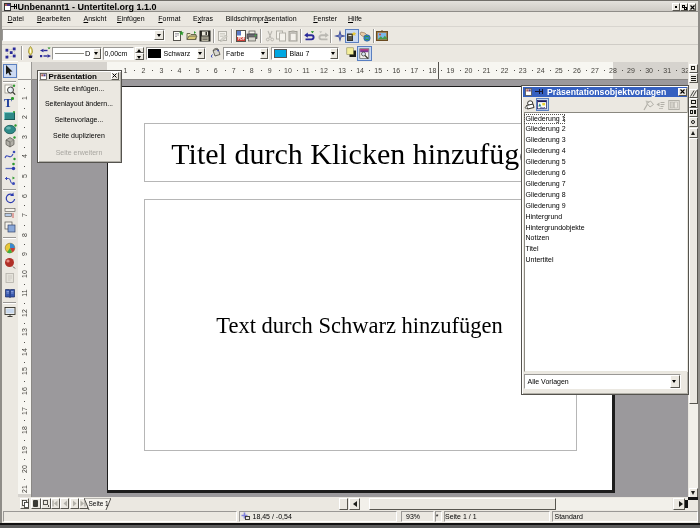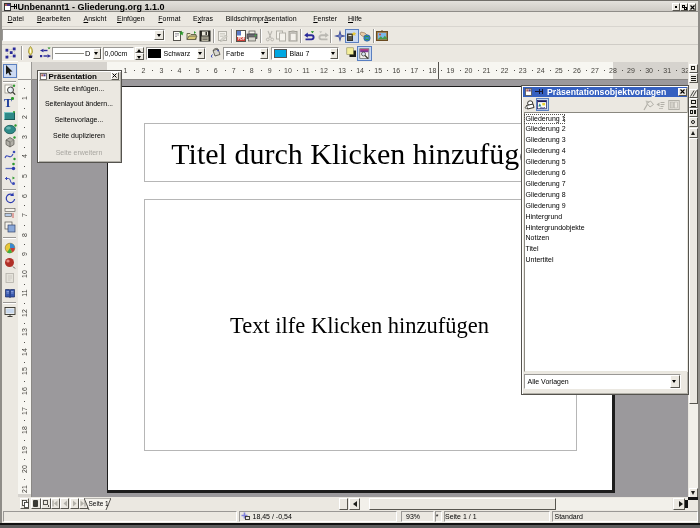--- a/index.html
+++ b/index.html
@@ -22,21 +22,21 @@
 <div class="abs" style="left:0;top:0;width:700px;height:528px;border-left:2px solid #8f8d88;border-right:2px solid #8f8d88;border-top:1px solid #706e69;"></div>
 
 <div class="abs" style="left:2px;top:1px;width:696px;height:11px;background:linear-gradient(#e3e1dc,#cecbc5);border-bottom:1px solid #8f8d88;"></div>
 <div class="abs" style="left:3.5px;top:2.5px;width:7px;height:8px;background:#fff;border:1px solid #333;"></div>
 <div class="abs" style="left:4.5px;top:3.5px;width:2.5px;height:2.5px;background:#b05a50;"></div>
 <div class="abs" style="left:7px;top:3.5px;width:2.5px;height:2.5px;background:#4a3a8c;"></div>
 <div class="abs" style="left:10.5px;top:6px;width:3px;height:1px;background:#000;"></div>
 <div class="abs" style="left:13.5px;top:4px;width:1px;height:5px;background:#000;"></div>
 <div class="abs" style="left:16px;top:4px;width:1px;height:5px;background:#000;"></div>
 <div class="abs" style="left:14.5px;top:6px;width:1.5px;height:1px;background:#000;"></div>
-<div class="abs" style="left:17.5px;top:2px;font-size:9px;font-weight:bold;color:#000;line-height:10px;white-space:nowrap;">Unbenannt1 - Gliederung.org 1.1.0</div>
+<div class="abs" style="left:17.5px;top:2px;font-size:9px;font-weight:bold;color:#000;line-height:10px;white-space:nowrap;">Unbenannt1 - Untertitel.org 1.1.0</div>
 
 <div class="btn3d" style="left:672px;top:3px;width:8px;height:8px;"></div>
 <div class="abs" style="left:675px;top:6px;width:2px;height:2px;background:#000;"></div>
 <div class="btn3d" style="left:680px;top:3px;width:8px;height:8px;"></div>
 <div class="abs" style="left:682px;top:5px;width:3px;height:3px;border:1px solid #000;"></div>
 <div class="abs" style="left:684px;top:7px;width:3px;height:3px;border:1px solid #000;background:#ebe8e1;"></div>
 <div class="btn3d" style="left:688px;top:3px;width:8px;height:8px;"></div>
 <svg class="abs" style="left:689.5px;top:4.5px" width="5" height="5" viewBox="0 0 5 5">
     <path d="M0.5 0.5l4 4M4.5 0.5l-4 4" stroke="#000" stroke-width="1.2"></path>
   </svg>
@@ -473,21 +473,21 @@
 </div>
 
 <div class="abs" style="left:18px;top:62px;width:14px;height:18px;background:#f7f6f1;border-right:1px solid #9a9895;border-bottom:1px solid #9a9895;"></div>
 
 <div class="abs" style="left:107px;top:85.5px;width:508px;height:407.5px;background:#1c1c1c;"></div>
 <div class="abs" style="left:108px;top:86.5px;width:503.5px;height:403px;background:#fff;"></div>
 
 <div class="abs" style="left:143.5px;top:123px;width:433.5px;height:59px;border:1px solid #b6b6b6;"></div>
 <div class="abs" style="left:143.5px;top:198.5px;width:433.5px;height:252.5px;border:1px solid #b6b6b6;"></div>
 <div class="abs" style="left:108px;top:135.5px;width:503px;height:40px;font-family:'Liberation Serif',serif;font-size:30px;line-height:35px;color:#000;text-align:center;white-space:nowrap;">Titel durch Klicken hinzufügen</div>
-<div class="abs" style="left:108px;top:312.5px;width:503px;height:28px;font-family:'Liberation Serif',serif;font-size:22.5px;line-height:25px;color:#000;text-align:center;white-space:nowrap;">Text ilfe Klicken hinzufügen</div>
+<div class="abs" style="left:108px;top:312.5px;width:503px;height:28px;font-family:'Liberation Serif',serif;font-size:22.5px;line-height:25px;color:#000;text-align:center;white-space:nowrap;">Text durch Schwarz hinzufügen</div>
 
 <div id="vsb">
 <div class="abs face" style="left:688px;top:62px;width:10px;height:435px;"></div>
 
 <div class="btn3d" style="left:688.5px;top:63.5px;width:9.5px;height:9.5px;"></div>
 <div class="abs" style="left:691px;top:66px;width:4px;height:4px;border:1px solid #1a1a16;"></div>
 <div class="btn3d" style="left:688.5px;top:73px;width:9.5px;height:9.5px;"></div>
 <div class="abs" style="left:690.5px;top:75.5px;width:5px;height:1px;background:#1a1a16;"></div>
 <div class="abs" style="left:690.5px;top:77.5px;width:5px;height:1px;background:#1a1a16;"></div>
 <div class="abs" style="left:690.5px;top:79.5px;width:5px;height:1px;background:#1a1a16;"></div>

